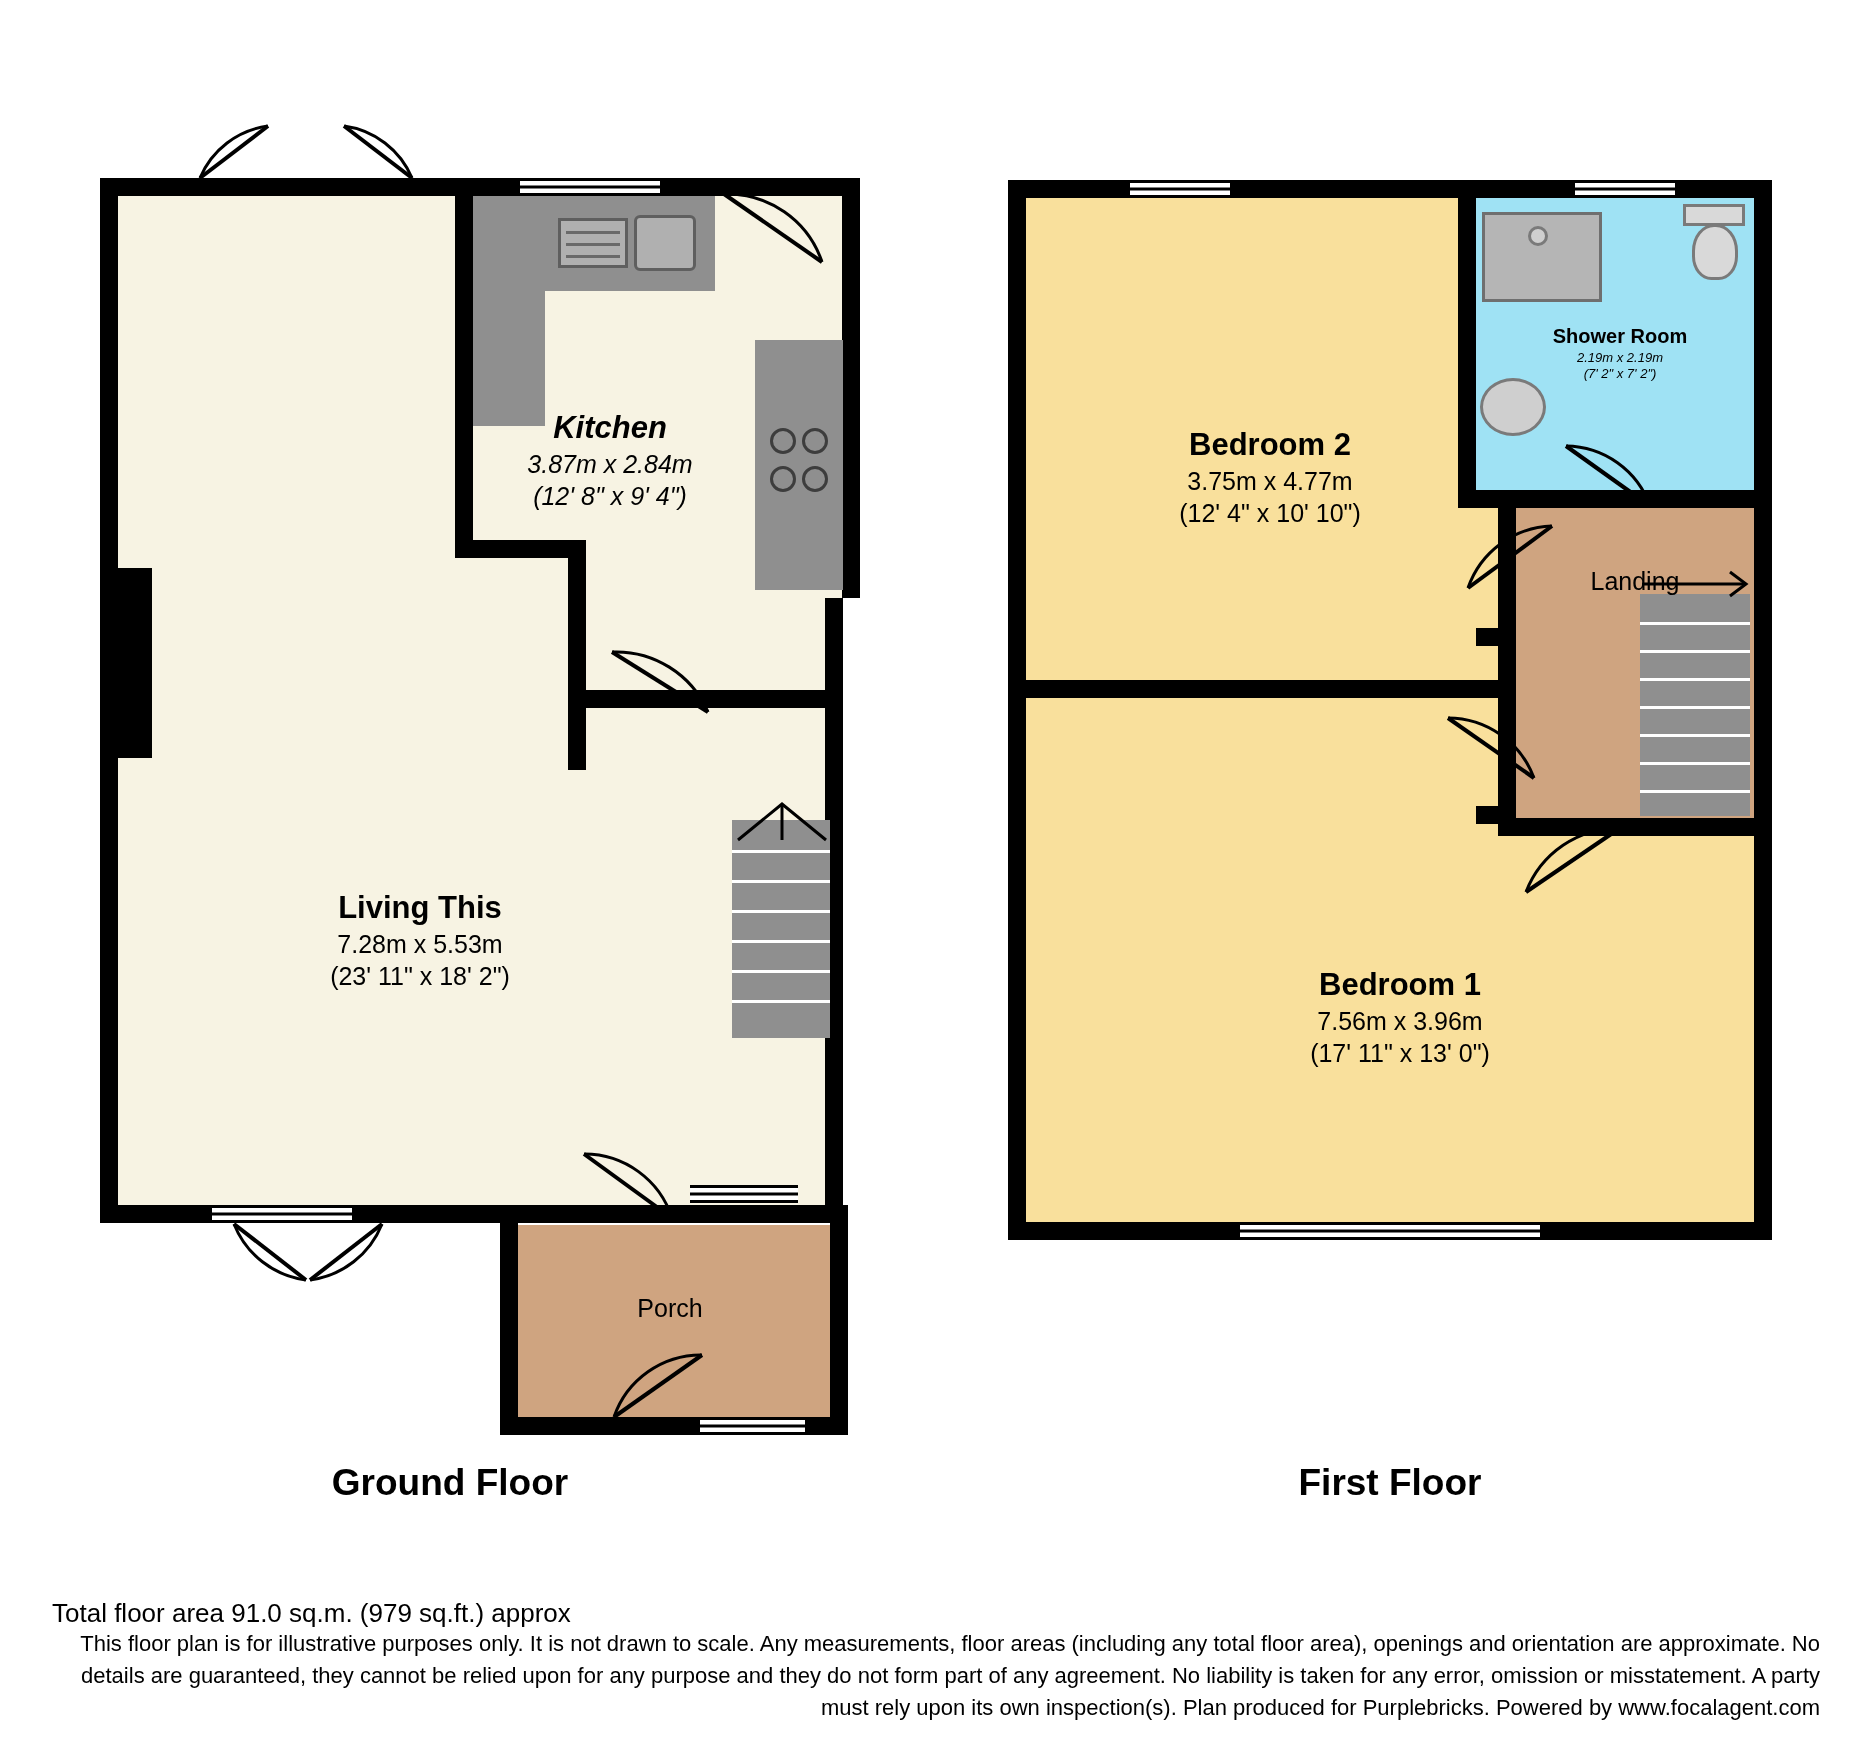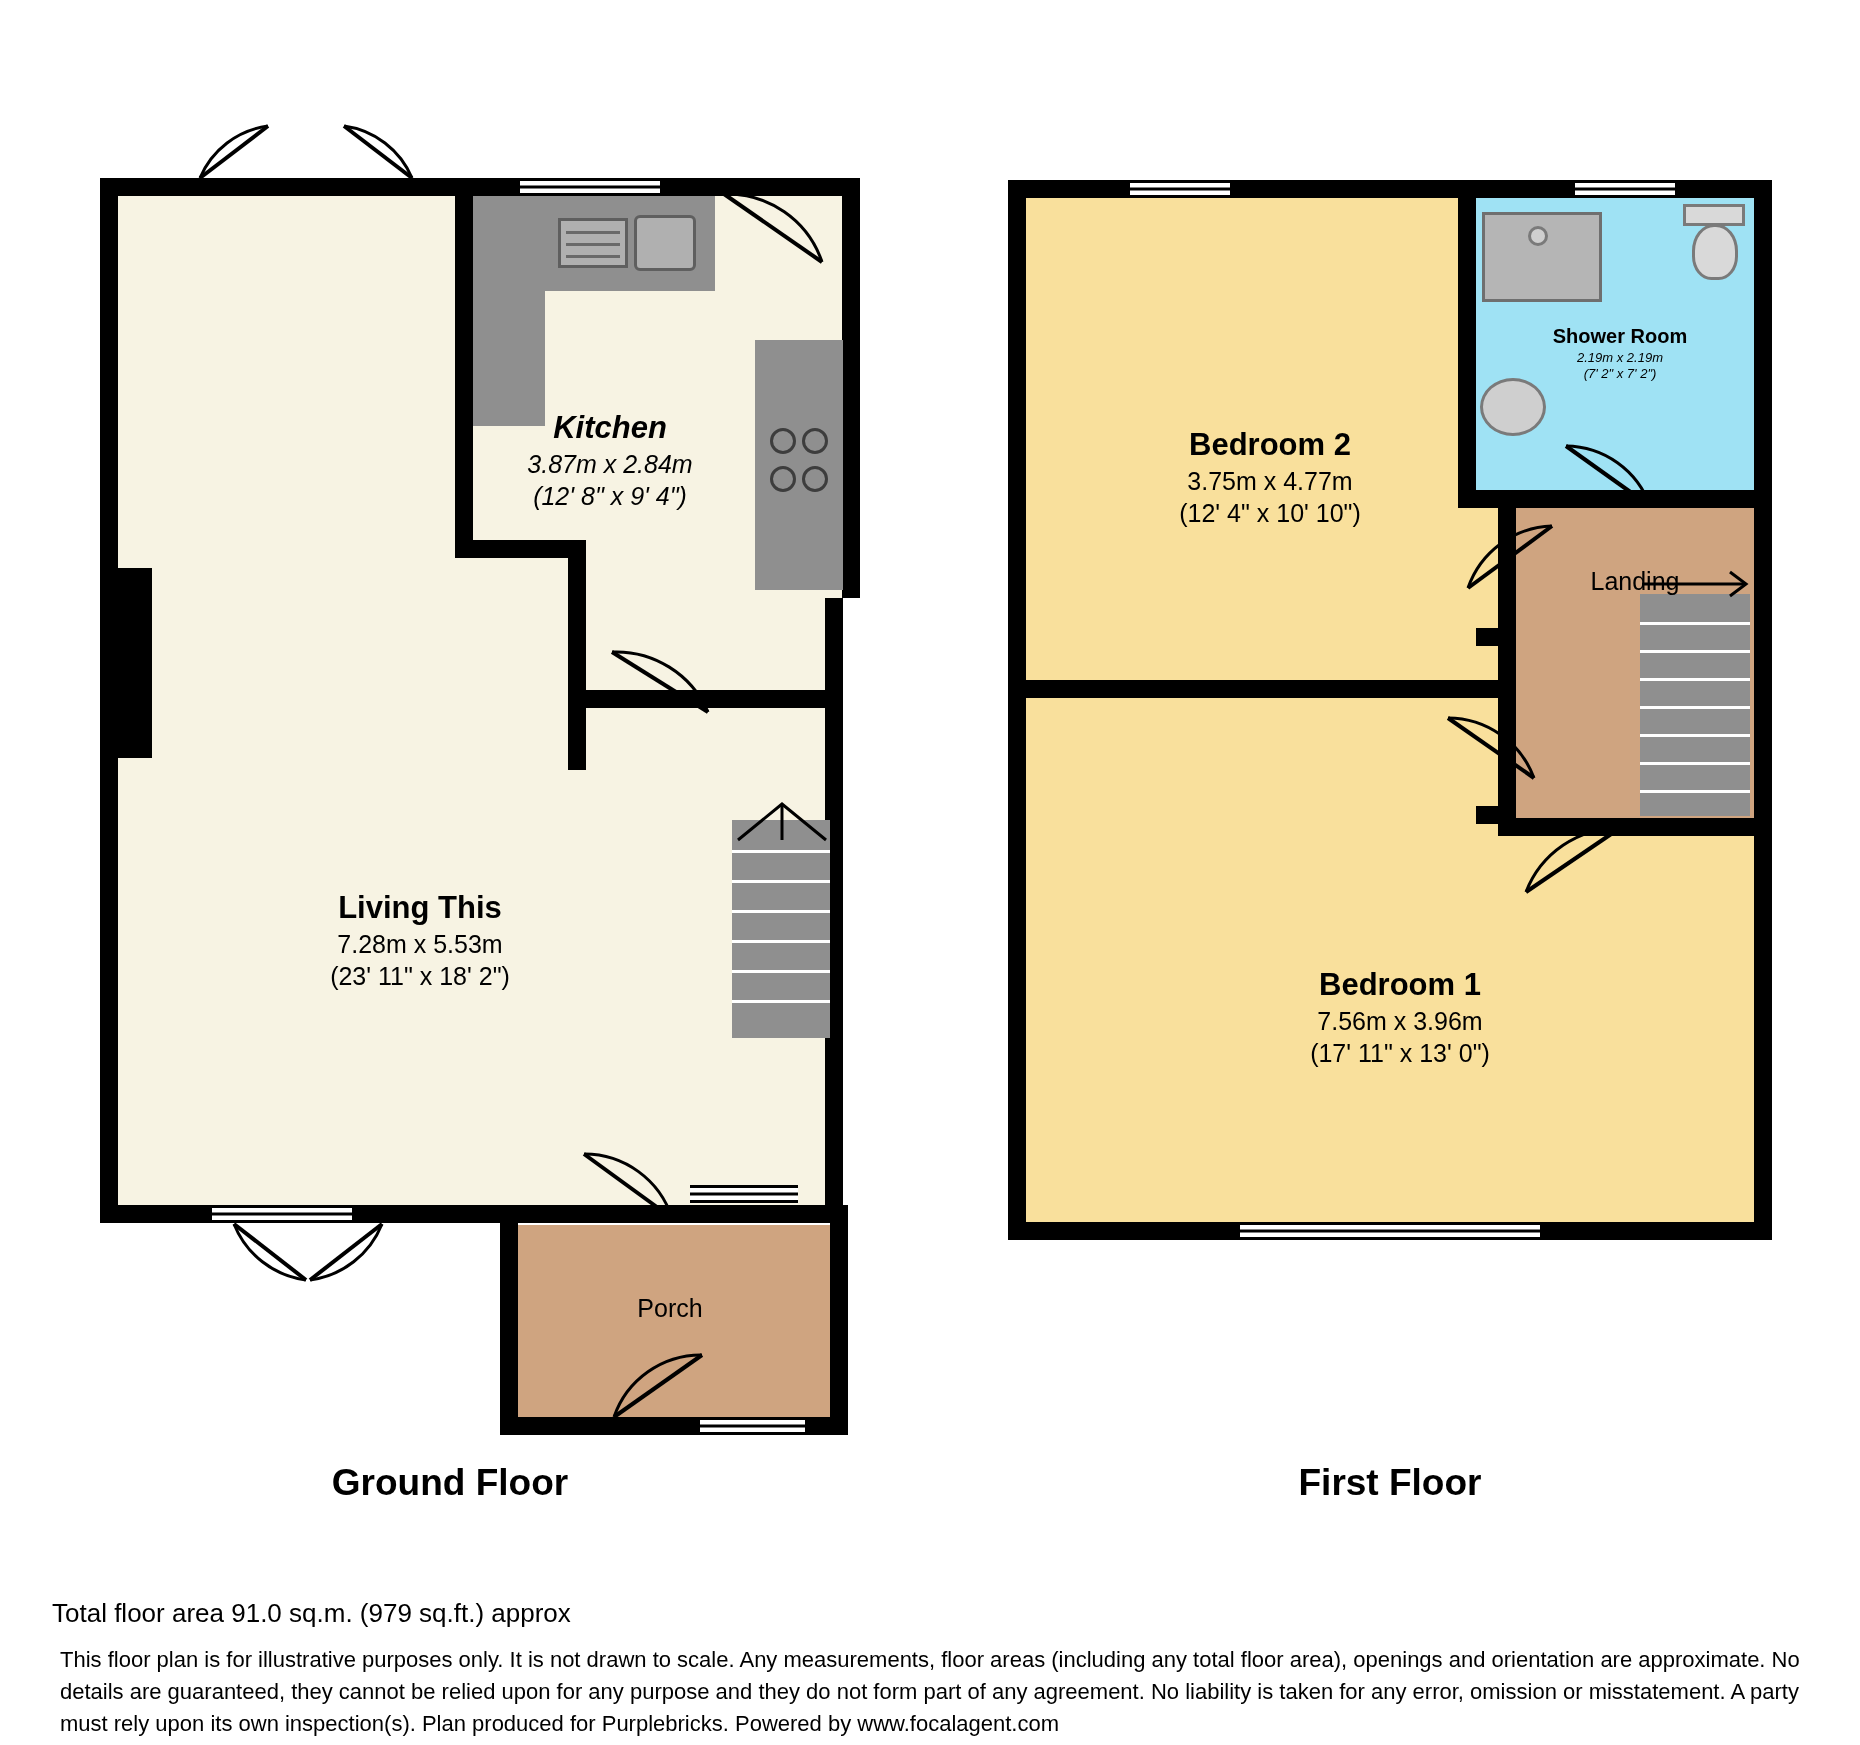--- a/index.html
+++ b/index.html
@@ -99,23 +99,23 @@
   
   #footer { position: absolute; left: 0; top: 1480px; width: 1860px; }
   .total-area {
     position: absolute;
     left: 52px; top: 82px;
     font-size: 26px;
     margin-top: 36px;
   }
   .disclaimer {
     position: absolute;
-    left: 60px; top: 164px;
+    left: 60px; top: 148px;
     width: 1760px;
-    text-align: left;
+    text-align: right;
     font-size: 22px;
     line-height: 1.45;
   }
 </style>
 </head>
 <body>
 
 <div id="plan-area">
 
   <div>

